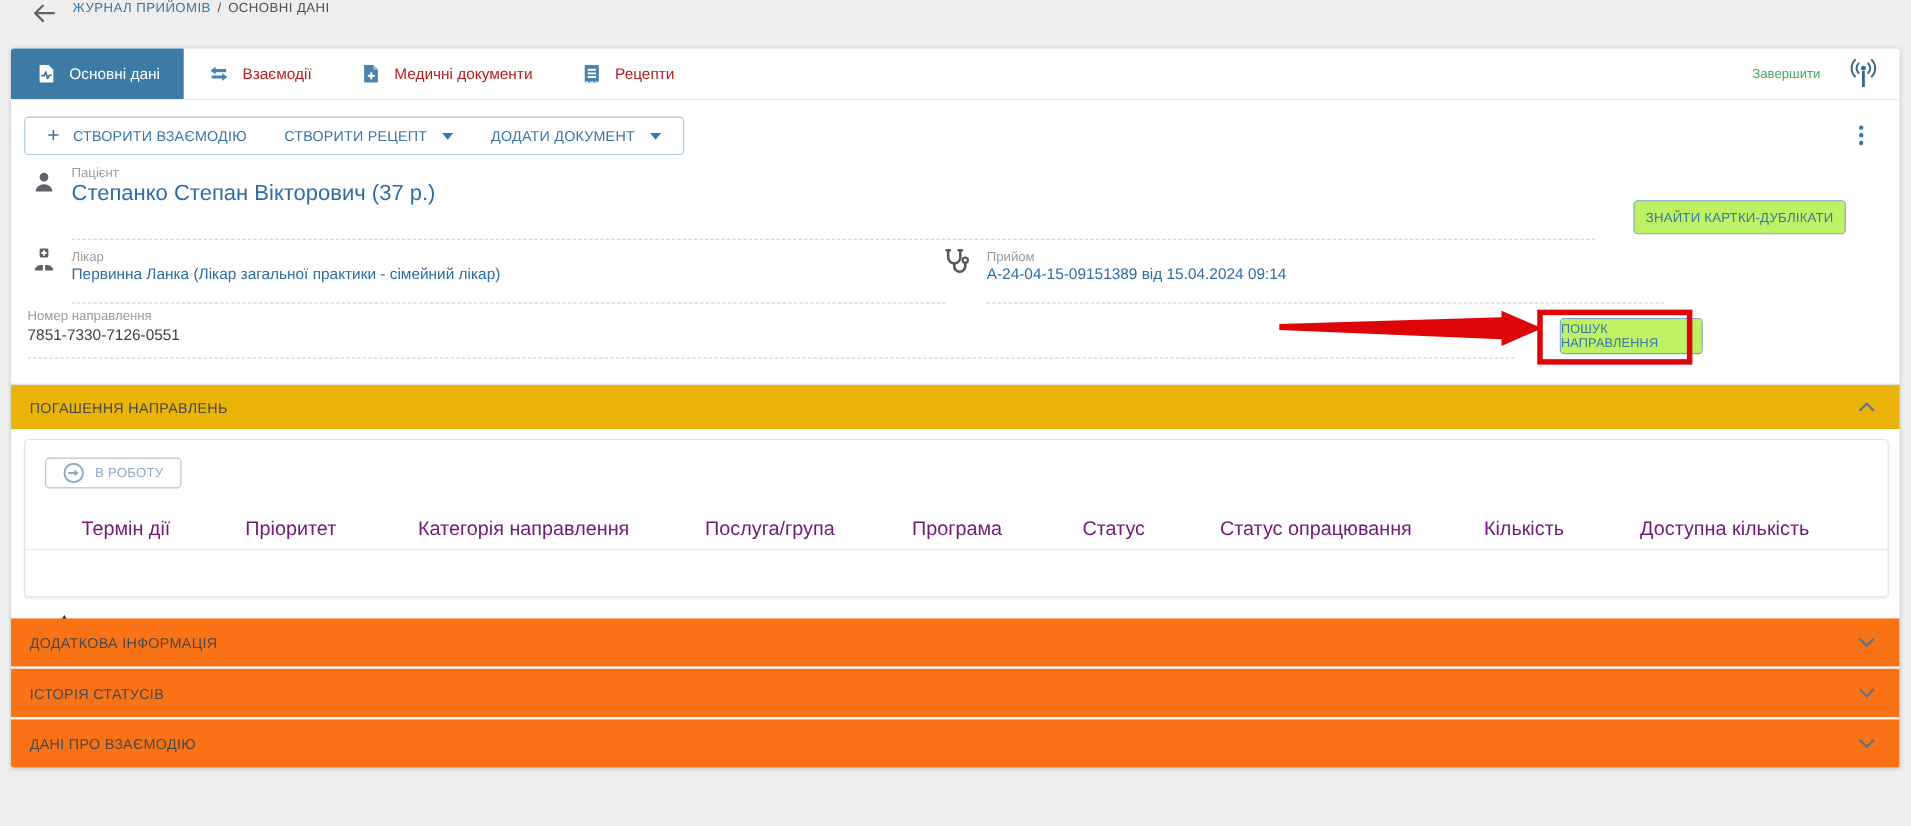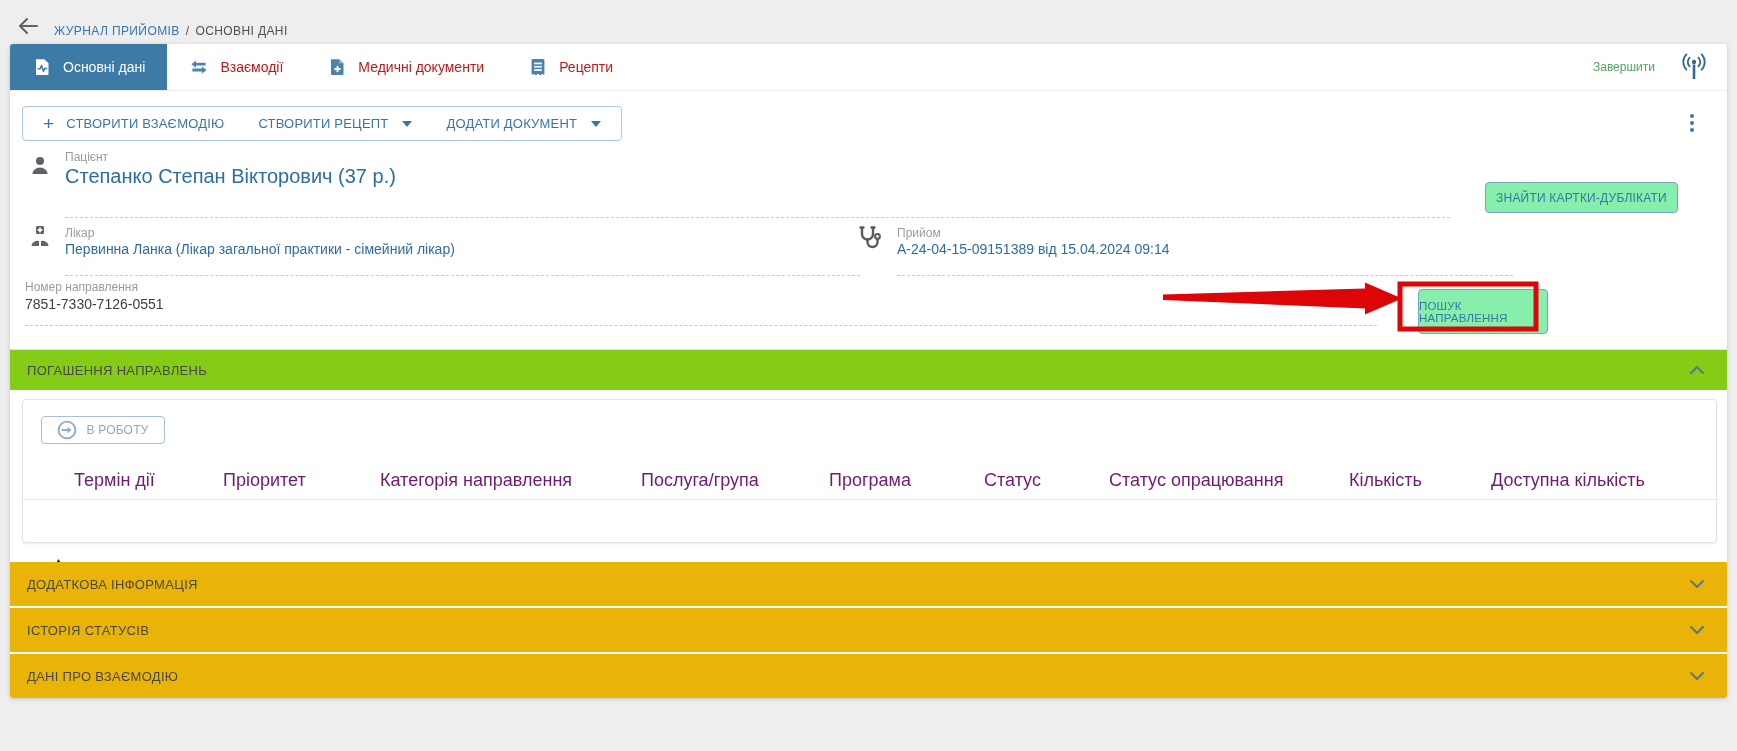--- a/index.html
+++ b/index.html
@@ -1,21 +1,21 @@
 <!DOCTYPE html>
 <html><head>
 <meta charset="utf-8">
 <style>
   * { margin:0; padding:0; box-sizing:border-box; }
   html,body { width:1737px; height:751px; overflow:hidden; background:#eeeeee;
     font-family:"Liberation Sans","DejaVu Sans",sans-serif; -webkit-font-smoothing:antialiased; }
 
   
   .topbar { position:absolute; left:0; top:0; width:1651px; height:38px;
-    display:flex; align-items:flex-end; gap:14px; padding-left:16px; }
+    display:flex; align-items:flex-start; gap:14px; padding-left:28px; }
   .back-btn { width:24px; height:24px; display:flex; align-items:center; justify-content:center; cursor:pointer; }
   .crumbs { font-size:12px; letter-spacing:.4px; color:#4f4f4f; display:flex; gap:6px; align-items:center; }
   .crumb-link { color:#3876a8; cursor:pointer; }
 
   
   .card { position:absolute; left:10px; top:44px; width:1717px; height:654px;
     background:#ffffff; border-radius:3px; box-shadow:0 1px 4px rgba(0,0,0,.18); }
 
   
   .tabbar { position:absolute; left:0; top:0; width:100%; height:47px;
@@ -40,49 +40,49 @@
     display:flex; flex-direction:column; align-items:center; justify-content:center; gap:3px; cursor:pointer; }
   .kebab i { width:4px; height:4px; border-radius:50%; background:#3876a8; display:block; }
 
   
   .ilabel { position:absolute; font-size:12px; color:#9b9b9b; }
   .ivalue-link { position:absolute; font-size:14px; color:#2d6da3; }
   .patient-name { position:absolute; font-size:20px; font-weight:normal; color:#2d6da3; }
   .ivalue-dark { position:absolute; font-size:14px; color:#3f3f3f; }
   .dashed { position:absolute; border-top:1px dashed #c9c9c9; height:0; }
 
-  .btn-outline { position:absolute; background:#86efac; border:1px solid #7aa4c6; border-radius:4px;
+  .btn-outline { position:absolute; background:#bef264; border:1px solid #7aa4c6; border-radius:4px;
     color:#3876a8; display:flex; align-items:center; justify-content:center;
     letter-spacing:.2px; cursor:pointer; }
   .btn-dup { left:1475px; top:138px; width:193px; height:31px; font-size:12px; }
-  .btn-search { left:1408px; top:245px; width:130px; height:45px; font-size:11.5px; }
-
-  
-  .band { position:absolute; left:0; top:305px; width:100%; height:41px; background:#84cc16;
+  .btn-search { left:1408px; top:245px; width:130px; height:33px; font-size:11.5px; }
+
+  
+  .band { position:absolute; left:0; top:305px; width:100%; height:41px; background:#eab308;
     border-top:1px solid #e2e2e2; display:flex; align-items:center; justify-content:space-between;
     padding:0 22px 0 17px; cursor:pointer; }
   .band-title { font-size:13px; color:#484848; letter-spacing:.3px; }
 
   
   .subcard { position:absolute; left:12px; top:355px; width:1695px; height:144px;
     background:#fff; border:1px solid #e3e3e3; border-radius:4px;
     box-shadow:0 1px 2px rgba(0,0,0,.08); }
   .btn-towork { position:absolute; left:18px; top:16px; width:124px; height:28px;
     border:1px solid #a9c0d4; border-radius:4px; background:#fff; color:#8fabc4;
     font-size:12px; letter-spacing:.2px; display:flex; align-items:center; justify-content:center;
     gap:9px; cursor:pointer; }
   .thead span { position:absolute; top:70px; font-size:18px; color:#701a75; white-space:nowrap; }
   .sub-sep { position:absolute; left:0; top:99px; width:100%; border-top:1px solid #e8e8e8; }
   .nodata { position:absolute; left:25px; top:110px; display:flex; align-items:center; gap:10px;margin-top:48px; }
   .nodata-text { font-size:13px; color:#424242; }
 
   
   .accordions { position:absolute; left:0; top:518px; width:100%; height:136px;
     display:flex; flex-direction:column; border-radius:0 0 3px 3px; overflow:hidden; }
-  .acc-row { flex:1; background:#eab308; display:flex; align-items:center; justify-content:space-between;
+  .acc-row { flex:1; background:#f97316; display:flex; align-items:center; justify-content:space-between;
     padding:0 22px 0 17px; cursor:pointer; }
   .acc-row + .acc-row { border-top:2px solid #ffffff; }
   .acc-title { font-size:13px; color:#484848; letter-spacing:.3px; }
 
   
   .overlay { position:absolute; left:0; top:0; width:1737px; height:751px; pointer-events:none; z-index:50; }
 
   .icon { display:inline-flex; flex:none; }
 </style>
 </head>

